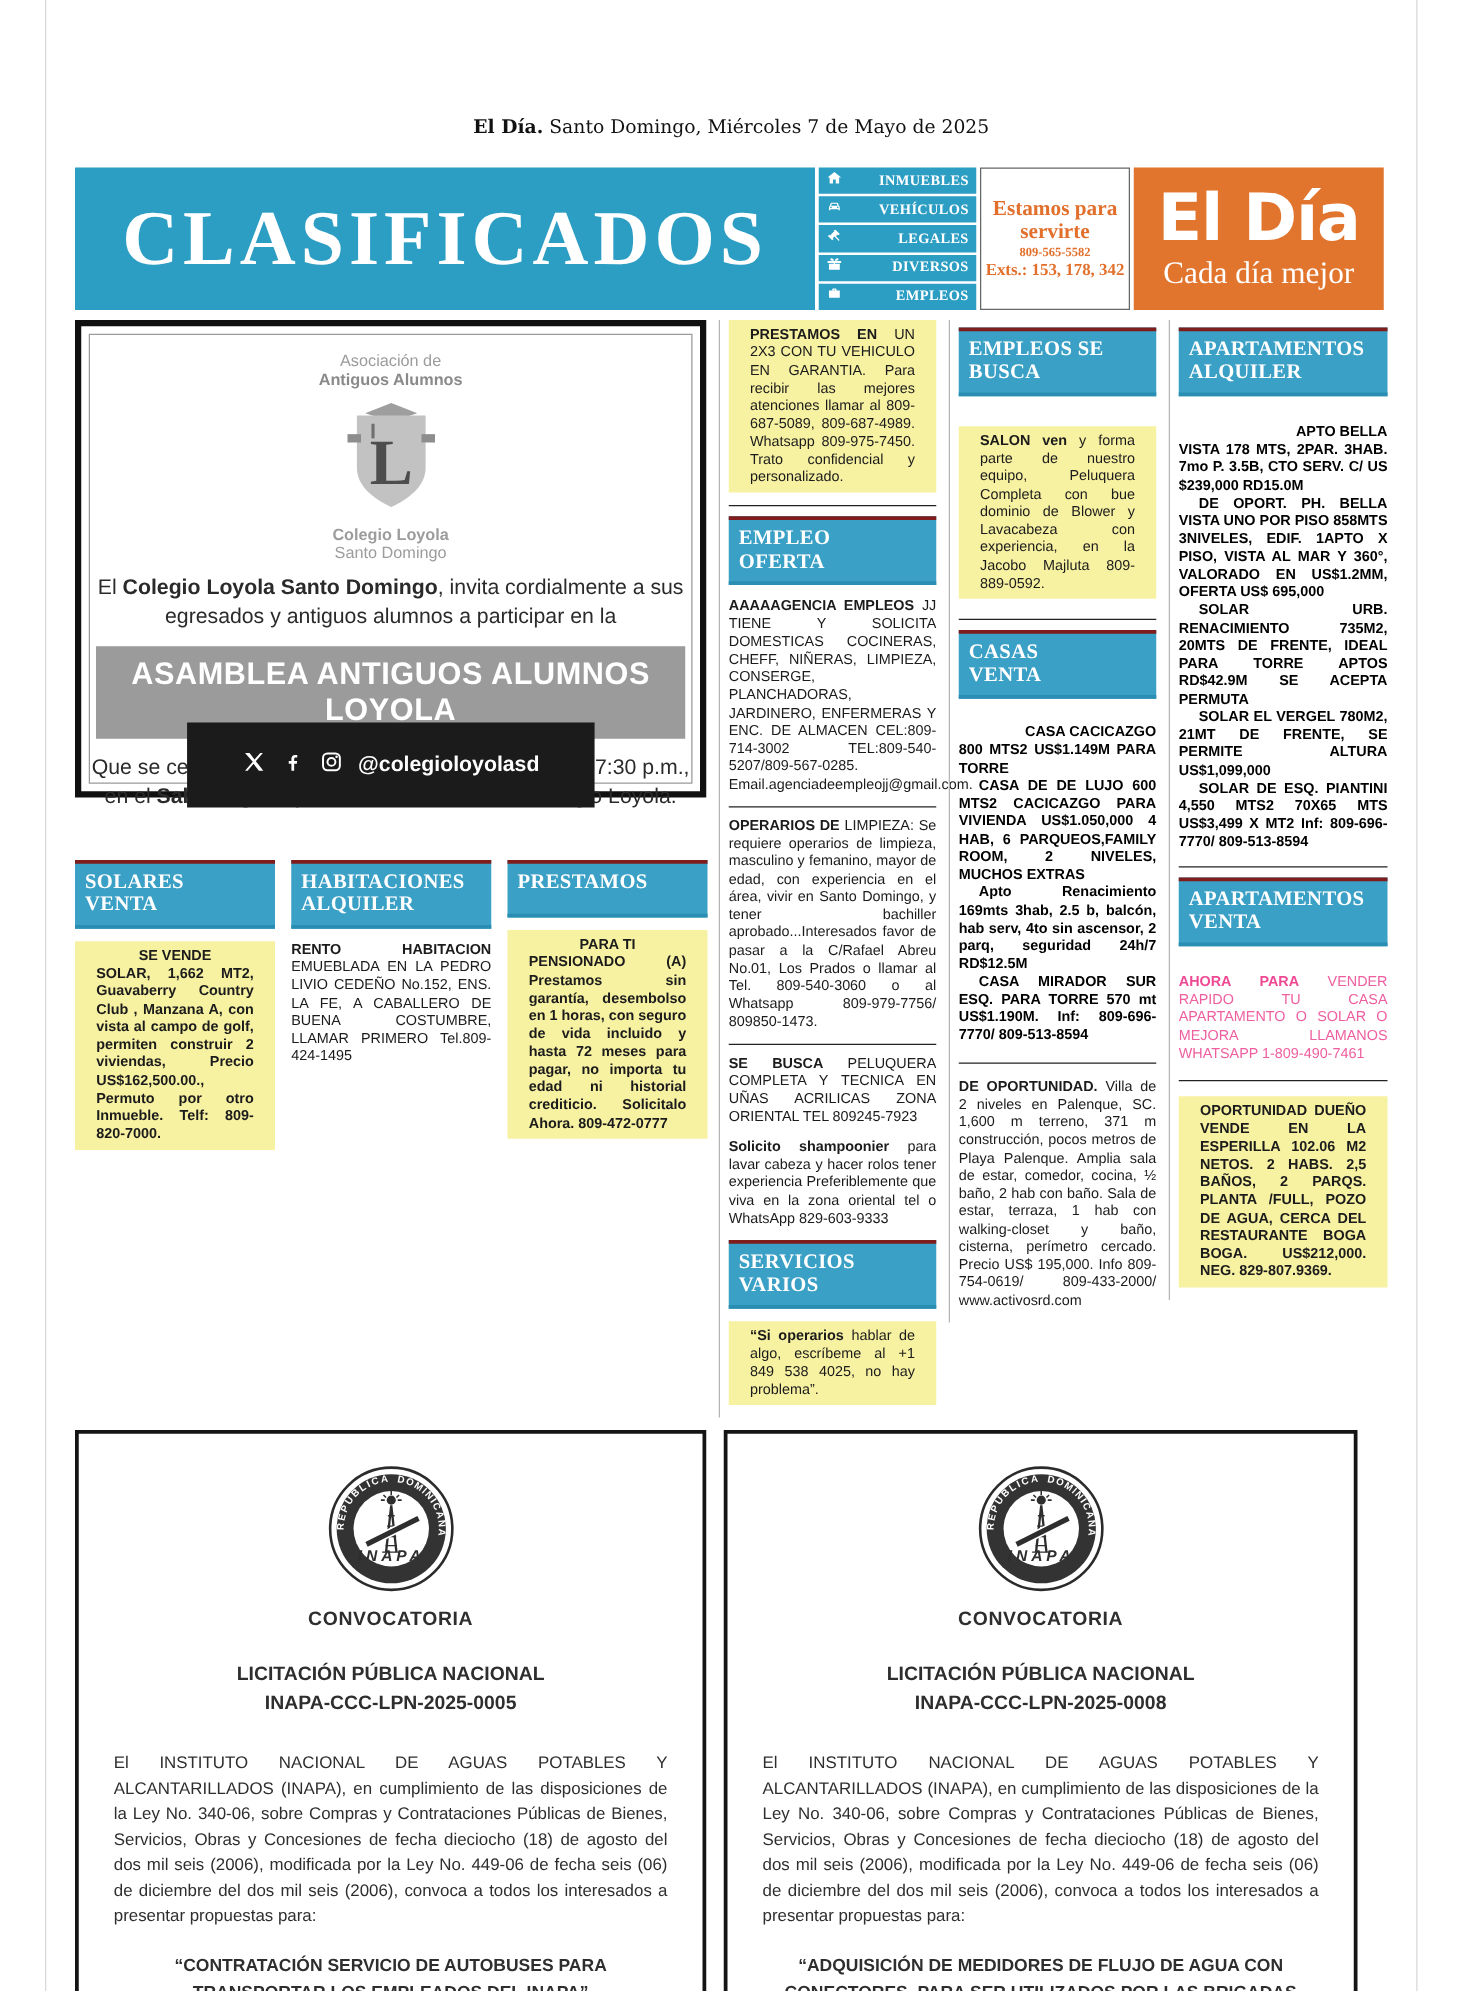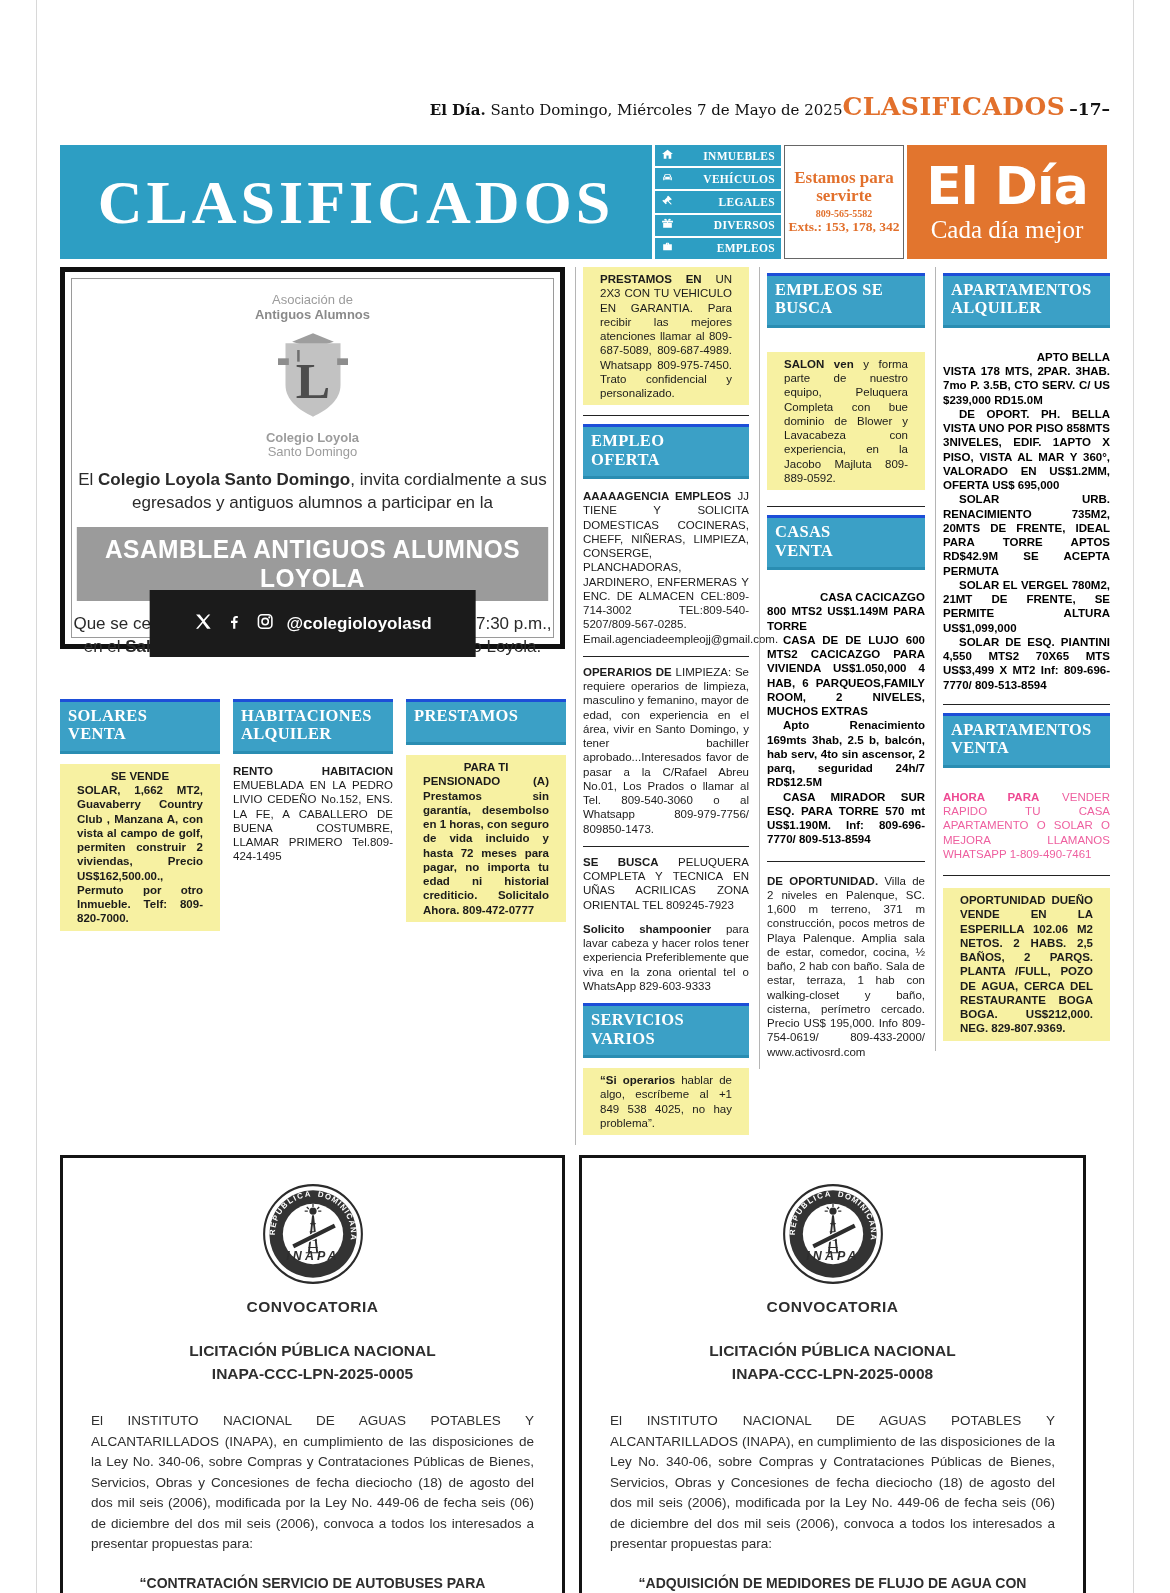--- a/index.html
+++ b/index.html
@@ -3,21 +3,21 @@
 <meta charset="utf-8">
 <style>
   * { margin:0; padding:0; box-sizing:border-box; }
   body { background:#ffffff; font-family:"Liberation Sans", sans-serif; }
   .sheet { position:relative; width:1170px; height:1593px; margin:0 auto; background:#fff; overflow:hidden; }
   .scanline { position:absolute; top:0; bottom:0; width:1px; background:#d8d8d8; }
   .scanline.left { left:36px; } .scanline.right { left:1133px; }
   .content { position:absolute; left:60px; top:92px; width:1050px; }
 
   
-  .masthead { display:flex; justify-content:flex-end; align-items:baseline; }
+  .masthead { display:flex; justify-content:center; align-items:baseline; }
   .mh-left { font-family:"DejaVu Serif", serif; font-size:15px; color:#111; }
   .mh-left b { font-weight:700; }
   .mh-right { font-family:"DejaVu Serif", serif; }
   .mh-section { color:#e2702c; font-weight:700; font-size:25px; letter-spacing:.5px; }
   .mh-page { color:#111; font-weight:700; font-size:17px; margin-left:4px; }
 
   
   .banner { margin-top:24px; height:114px; display:grid; grid-template-columns:592px 126px 120px 200px; gap:3px; }
   .banner-title { background:#2d9ec3; color:#fff; display:flex; align-items:center; justify-content:center;
     font-family:"Liberation Serif", serif; font-weight:700; font-size:62px; letter-spacing:4px; }
@@ -32,21 +32,21 @@
   .svc-exts { font-size:13.5px; line-height:1.1; }
   .banner-brand { background:#e2752e; color:#fff; text-align:center; display:flex; flex-direction:column; justify-content:center; }
   .brand-name { font-family:"DejaVu Sans", sans-serif; font-weight:700; font-size:52px; line-height:1.0; letter-spacing:-1px; }
   .brand-tag { font-family:"Liberation Serif", serif; font-size:25px; margin-top:4px; }
 
   
   .cols { margin-top:8px; display:grid; grid-template-columns:505px 174px 166px 175px; gap:10px; align-items:start; }
   .vr { border-left:1px solid #b5b5b5; padding-left:7px; }
 
   
-  .sec { background:#3ba0c6; border-top:3px solid #1d4ed8; border-bottom:3px solid #2a8db2;
+  .sec { background:#3ba0c6; border-top:3px solid #7f1d1d; border-bottom:3px solid #2a8db2;
     color:#fff; font-family:"Liberation Serif", serif; font-weight:700; font-size:16.5px;
     line-height:1.12; letter-spacing:.3px; padding:5px 8px 7px; min-height:46px; margin:6px 0 10px; }
   .sec span { display:block; }
   .rule { border:0; border-top:1px solid #222; margin:8px 0; }
 
   
   .ad { font-size:11.5px; line-height:1.24; text-align:justify; color:#1b1b1b; margin:0 0 10px; }
   .ad b { font-weight:700; }
   .yellow { background:#f7f1a2; padding:5px 17px; }
   .bold-all { font-weight:700; }
@@ -90,23 +90,20 @@
 <div class="sheet">
   <div class="scanline left"></div>
   <div class="scanline right"></div>
 
   <div class="content">
 
     <div class="masthead">
       <div class="mh-left">
         <b>El Día.</b>
         <span>Santo Domingo, Miércoles 7 de Mayo de 2025</span>
-      </div>
-      <div class="mh-right">
-        <span class="mh-section">CLASIFICADOS</span><span class="mh-page">–17–</span>
       </div>
     </div>
 
     <div class="banner">
       <div class="banner-title">CLASIFICADOS</div>
 
       <div class="banner-cats">
         <div class="cat-btn">
           <span><svg viewBox="0 0 24 24" width="13" height="13" fill="#fff">
                 <path d="M12 3 2 11h3v9h5v-6h4v6h5v-9h3z"></path>

